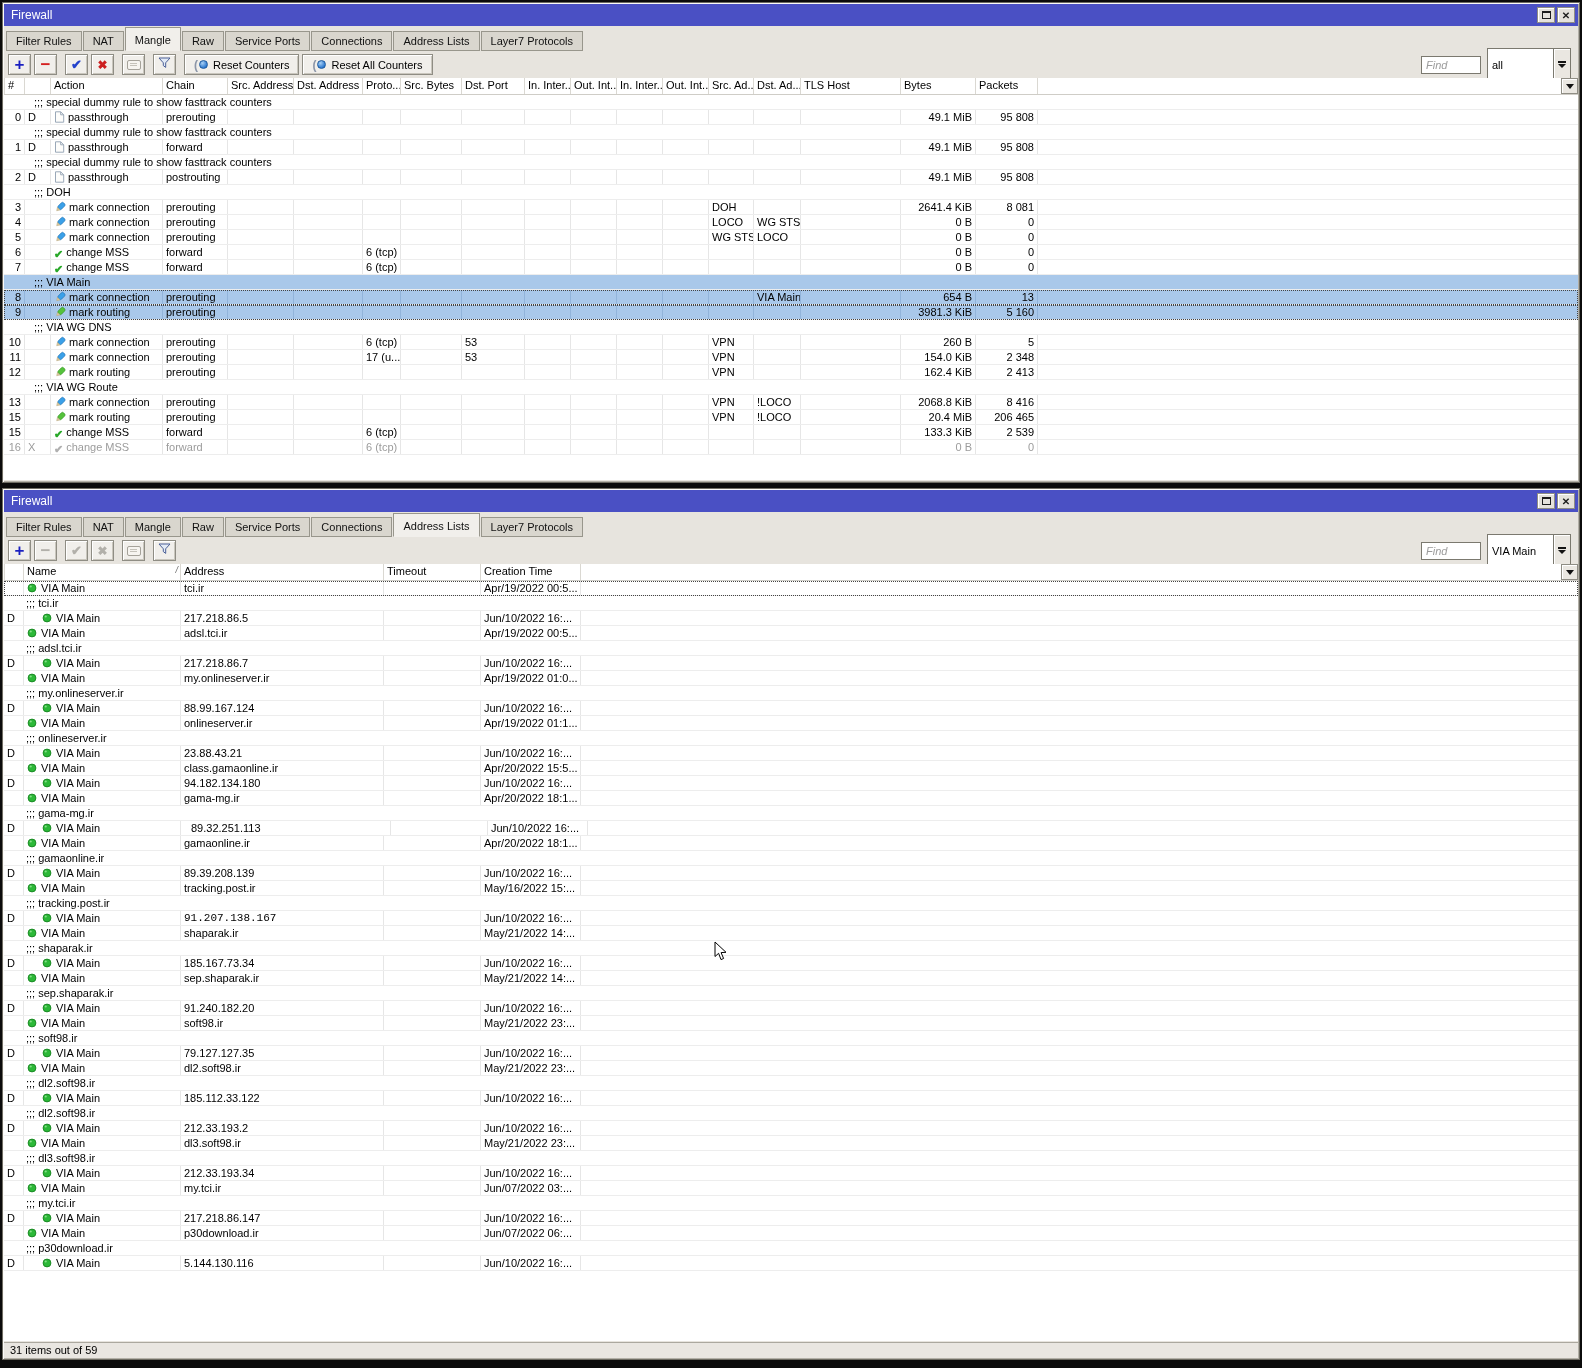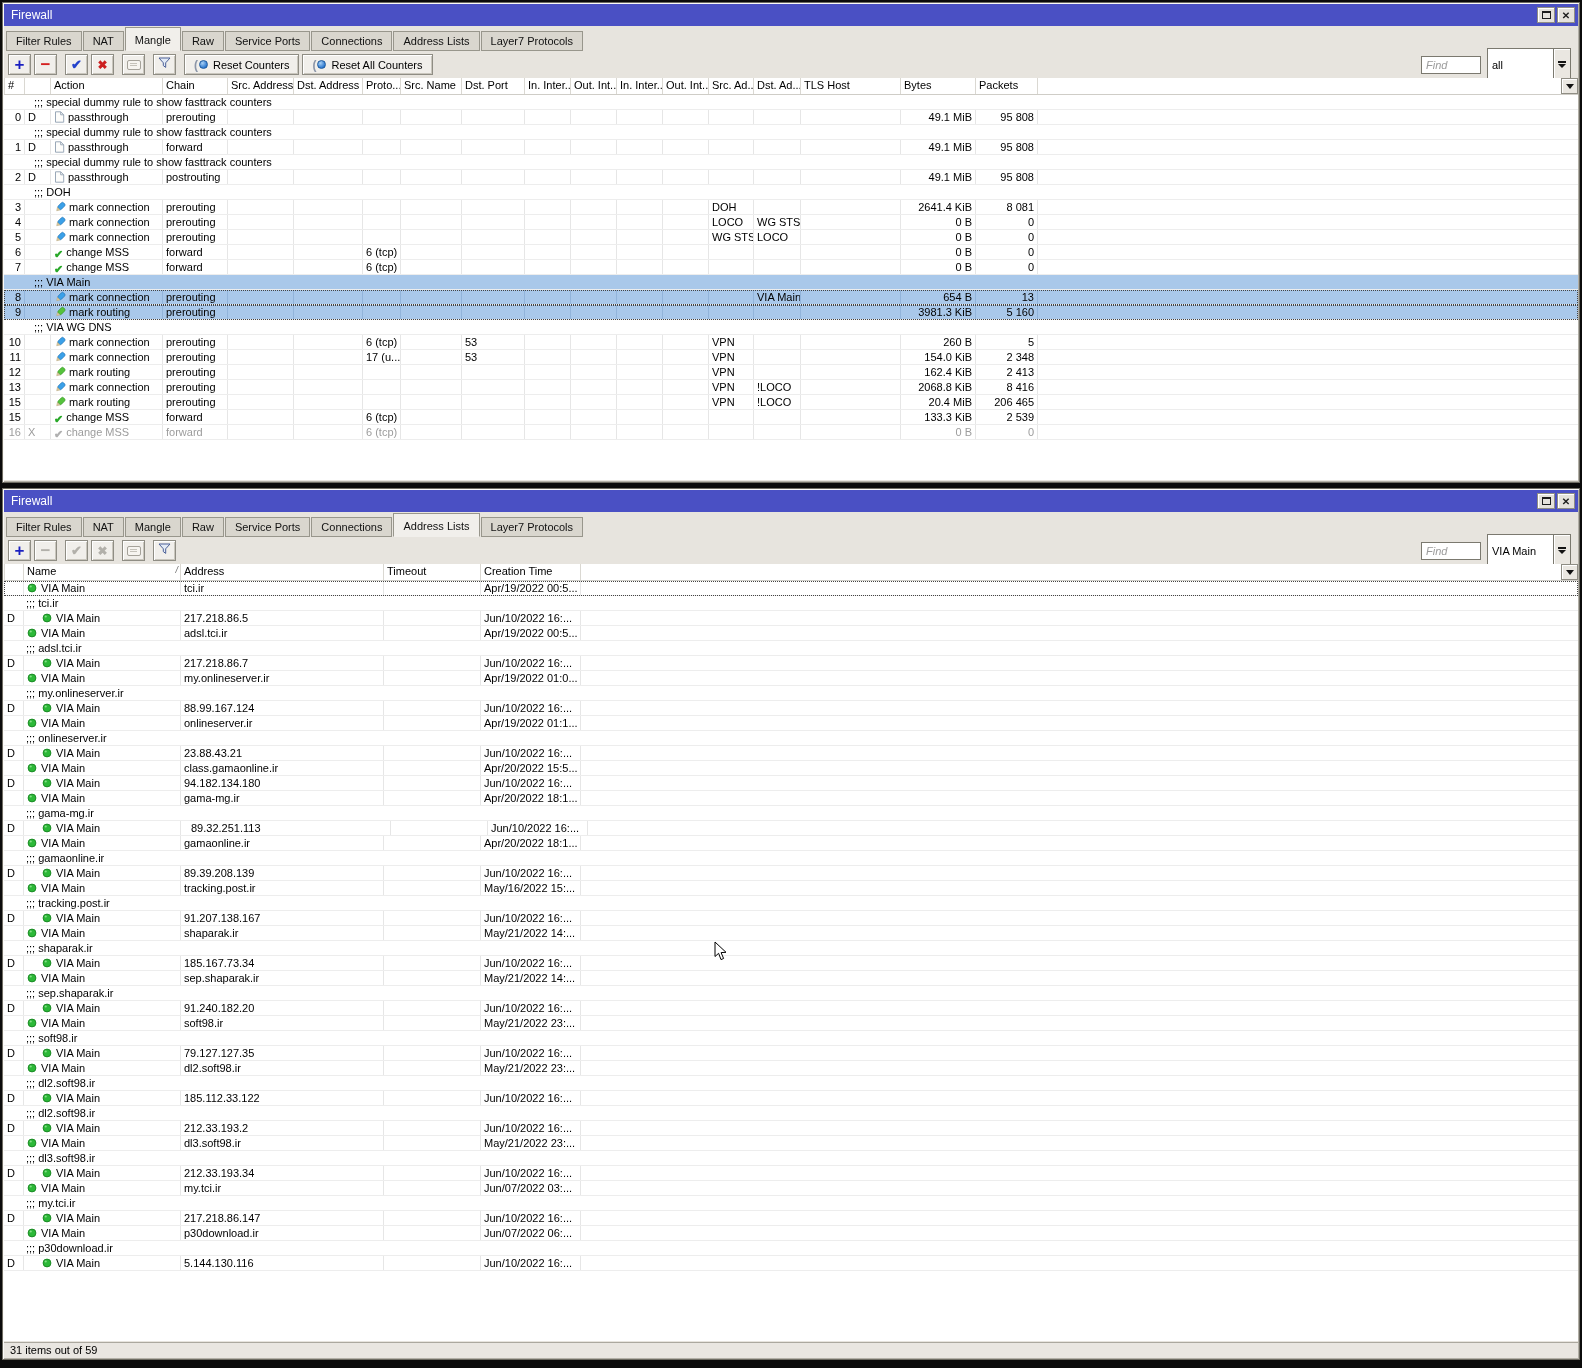--- a/index.html
+++ b/index.html
@@ -166,21 +166,21 @@
     </span>
   </div>
   <div class="thead" id="thead-top">
       <div class="th first" style="width: 21px;">#</div>
       <div class="th" style="width: 26px;"></div>
       <div class="th" style="width: 112px;">Action</div>
       <div class="th" style="width: 65px;">Chain</div>
       <div class="th" style="width: 66px;">Src. Address</div>
       <div class="th" style="width: 69px;">Dst. Address</div>
       <div class="th" style="width: 38px;">Proto...</div>
-      <div class="th" style="width: 61px;">Src. Name</div>
+      <div class="th" style="width: 61px;">Src. Bytes</div>
       <div class="th" style="width: 63px;">Dst. Port</div>
       <div class="th" style="width: 46px;">In. Inter...</div>
       <div class="th" style="width: 46px;">Out. Int...</div>
       <div class="th" style="width: 46px;">In. Inter...</div>
       <div class="th" style="width: 46px;">Out. Int...</div>
       <div class="th" style="width: 45px;">Src. Ad...</div>
       <div class="th" style="width: 47px;">Dst. Ad...</div>
       <div class="th" style="width: 100px;">TLS Host</div>
       <div class="th" style="width: 75px;">Bytes</div>
       <div class="th" style="width: 62px;">Packets</div>
@@ -522,20 +522,23 @@
         <div class="cell r-inint" style="width: 46px;"></div>
         <div class="cell r-outint" style="width: 46px;"></div>
         <div class="cell r-inint2" style="width: 46px;"></div>
         <div class="cell r-outint2" style="width: 46px;"></div>
         <div class="cell r-srcad" style="width: 45px;">VPN</div>
         <div class="cell r-dstad" style="width: 47px;"></div>
         <div class="cell r-tls" style="width: 100px;"></div>
         <div class="cell r-bytes" style="width: 75px;">162.4 KiB</div>
         <div class="cell r-packets" style="width: 62px;">2 413</div>
         <div class="cell fill"></div>
+      </div>
+      <div class="row comment">
+        <span>;;; VIA WG Route</span>
       </div>
       <div class="row">
         <div class="cell r-num" style="width: 21px;">13</div>
         <div class="cell r-flag" style="width: 26px;"></div>
         <div class="cell r-action" style="width: 112px;"><span class="acticon"><svg width="12" height="12" viewBox="0 0 12 12">
               <g transform="rotate(45 6 6)">
                 <rect x="4" y="0.5" width="4.6" height="7.6" rx="1.6" fill="#3aa0e8" stroke="#1f70b0" stroke-width="0.6"></rect>
                 <polygon points="4.4,8 8.2,8 6.3,11" fill="#dcca9f" stroke="#b5a57f" stroke-width="0.5"></polygon>
               </g>
             </svg></span><span>mark connection</span></div>
@@ -878,21 +881,21 @@
       </div>
       <div class="row comment">
         <span>;;; tracking.post.ir</span>
       </div>
       <div class="row">
         <div class="cell" style="width: 20px;">D</div>
         <div class="cell d-indent" style="width: 157px;"><span class="ballwrap"><svg width="10" height="10" viewBox="0 0 10 10">
               <circle cx="5" cy="5" r="3.9" fill="#2cb838" stroke="#1a8a24"></circle>
               <circle cx="3.7" cy="3.5" r="1.1" fill="#97e697" opacity="0.85"></circle>
             </svg></span><span>VIA Main</span></div>
-        <div class="cell" style="width: 203px;">91.207.138.167</div>
+        <div class="cell" style="width: 203px; font-family: Liberation Mono, monospace;">91.207.138.167</div>
         <div class="cell" style="width: 97px;"></div>
         <div class="cell" style="width: 100px;">Jun/10/2022 16:...</div>
         <div class="cell fill"></div>
       </div>
       <div class="row">
         <div class="cell" style="width: 20px;"></div>
         <div class="cell" style="width: 157px;"><span class="ballwrap"><svg width="10" height="10" viewBox="0 0 10 10">
               <circle cx="5" cy="5" r="3.9" fill="#2cb838" stroke="#1a8a24"></circle>
               <circle cx="3.7" cy="3.5" r="1.1" fill="#97e697" opacity="0.85"></circle>
             </svg></span><span>VIA Main</span></div>

